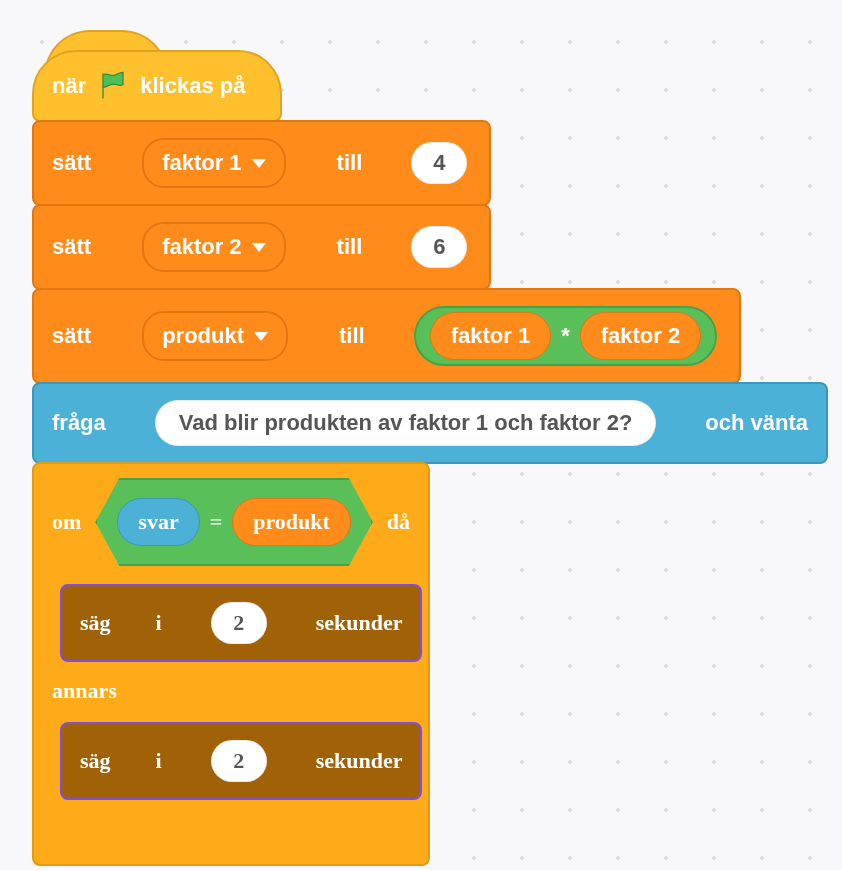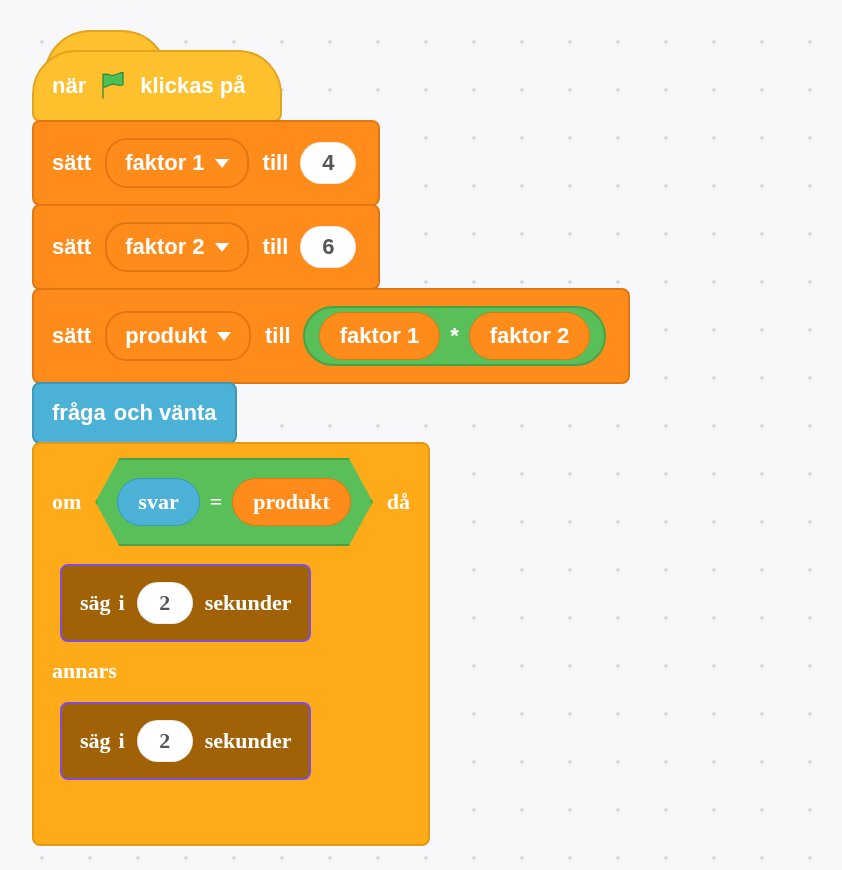--- a/index.html
+++ b/index.html
@@ -64,20 +64,21 @@
   .block {
     position: relative;
     border-radius: 8px;
     border: 2px solid rgba(0,0,0,0.15);
     display: flex;
     align-items: center;
     padding: 16px 14px;
     box-sizing: border-box;
     margin-bottom: -2px;
     width: max-content;
+    gap: 37px;
   }
   .block.var { background: #ff8c1a; border-color: #e07712; }
   .block.sense { background: #4cb1d6; border-color: #3a98bb; }
   .block.look  { background: #a16207; border-color: #7d4ee0; }
 
   
   .dd {
     display: inline-flex;
     align-items: center;
     background: #ff8c1a;
@@ -225,20 +226,21 @@
     <span class="lbl">till</span>
     <span class="op">
       <span class="rep">faktor 1</span>
       <span class="lbl">*</span>
       <span class="rep">faktor 2</span>
     </span>
   </div>
 
   <div class="block sense">
     <span class="lbl">fråga</span>
+    <span class="oval" style="padding:10px 24px;">Vad blir produkten av faktor 1 och faktor 2?</span>
     <span class="lbl">och vänta</span>
   </div>
 
   <div class="ifelse">
     <div class="ifrow">
       <span class="lbl">om</span>
       <span class="hex">
         <span class="rep blue">svar</span>
         <span class="lbl">=</span>
         <span class="rep">produkt</span>

